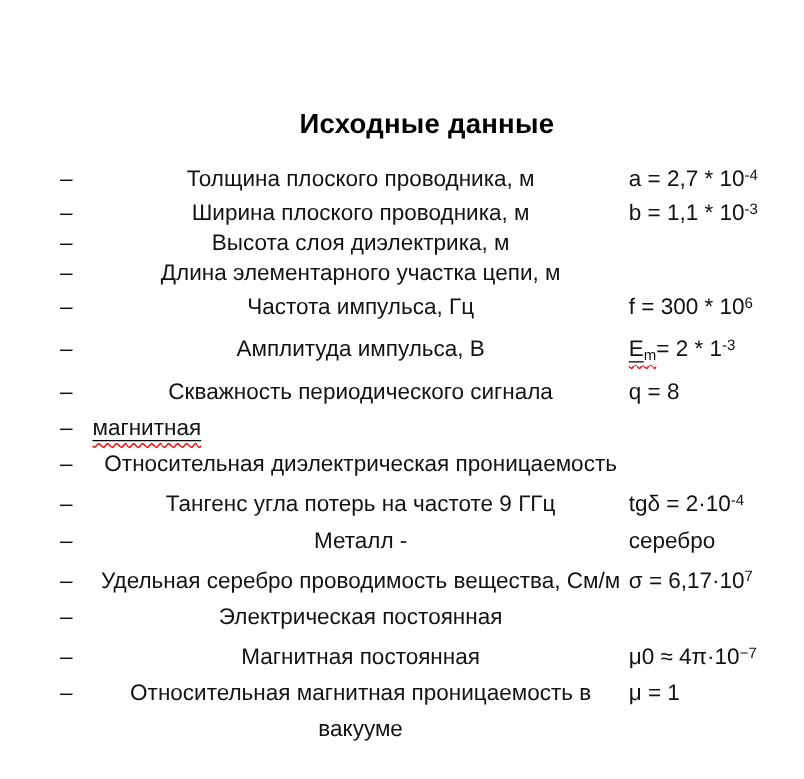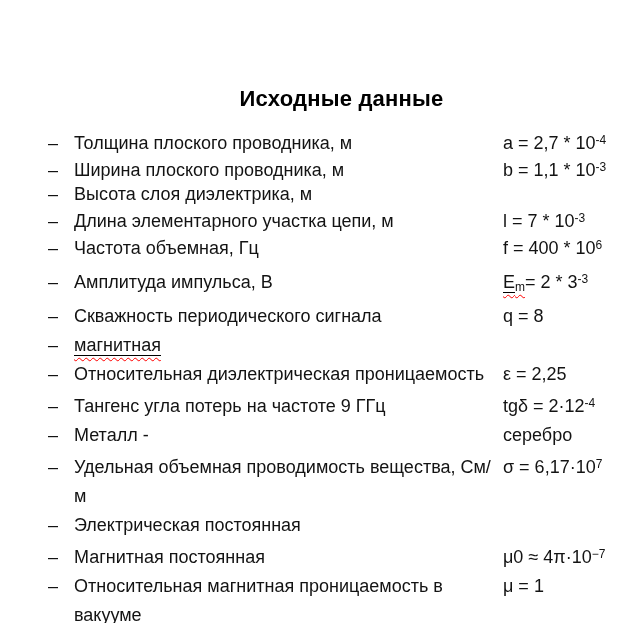--- a/index.html
+++ b/index.html
@@ -45,20 +45,21 @@
   .row.tight + .row.loose {
     margin-top: 5px;
   }
   .dash {
     width: 26px;
     flex: none;
   }
   .label {
     width: 429px;
     flex: none;
+    text-align: center;
   }
   .value {
     flex: 1;
     white-space: nowrap;
   }
   .sup {
     font-size: 12px;
     vertical-align: 5px;
   }
   .sub {
@@ -95,59 +96,57 @@
         <span class="label">Ширина плоского проводника, м</span>
         <span class="value"><span>b = 1,1 * 10</span><span class="sup">-3</span></span>
       </li>
       <li class="row tight">
         <span class="dash">–</span>
         <span class="label">Высота слоя диэлектрика, м</span>
       </li>
       <li class="row tight">
         <span class="dash">–</span>
         <span class="label">Длина элементарного участка цепи, м</span>
-        <span class="value"><span>l = 7 * 10</span><span class="sup">-3</span></span>
       </li>
       <li class="row tight">
         <span class="dash">–</span>
-        <span class="label">Частота объемная, Гц</span>
-        <span class="value"><span>f = 400 * 10</span><span class="sup">6</span></span>
+        <span class="label">Частота импульса, Гц</span>
+        <span class="value"><span>f = 300 * 10</span><span class="sup">6</span></span>
       </li>
       <li class="row loose">
         <span class="dash">–</span>
         <span class="label">Амплитуда импульса, В</span>
-        <span class="value"><span class="u spell">E</span><span class="sub spell">m</span><span>= 2 * 3</span><span class="sup">-3</span></span>
+        <span class="value"><span class="u spell">E</span><span class="sub spell">m</span><span>= 2 * 1</span><span class="sup">-3</span></span>
       </li>
       <li class="row loose">
         <span class="dash">–</span>
         <span class="label">Скважность периодического сигнала</span>
         <span class="value"><span>q = 8</span></span>
       </li>
       <li class="row loose">
         <span class="dash">–</span>
         <span class="value"><span class="u spell">магнитная</span></span>
       </li>
       <li class="row loose">
         <span class="dash">–</span>
         <span class="label">Относительная диэлектрическая проницаемость</span>
-        <span class="value"><span>ε = 2,25</span></span>
       </li>
       <li class="row loose">
         <span class="dash">–</span>
         <span class="label">Тангенс угла потерь на частоте 9 ГГц</span>
-        <span class="value"><span>tgδ = 2·12</span><span class="sup">-4</span></span>
+        <span class="value"><span>tgδ = 2·10</span><span class="sup">-4</span></span>
       </li>
       <li class="row loose">
         <span class="dash">–</span>
         <span class="label">Металл -</span>
         <span class="value"><span>серебро</span></span>
       </li>
       <li class="row loose">
         <span class="dash">–</span>
-        <span class="label">Удельная объемная проводимость вещества, См/м</span>
+        <span class="label">Удельная серебро проводимость вещества, См/м</span>
         <span class="value"><span>σ = 6,17·10</span><span class="sup">7</span></span>
       </li>
       <li class="row loose">
         <span class="dash">–</span>
         <span class="label">Электрическая постоянная</span>
       </li>
       <li class="row loose">
         <span class="dash">–</span>
         <span class="label">Магнитная постоянная</span>
         <span class="value"><span>μ0 ≈ 4π·10</span><span class="sup">−7</span></span>

